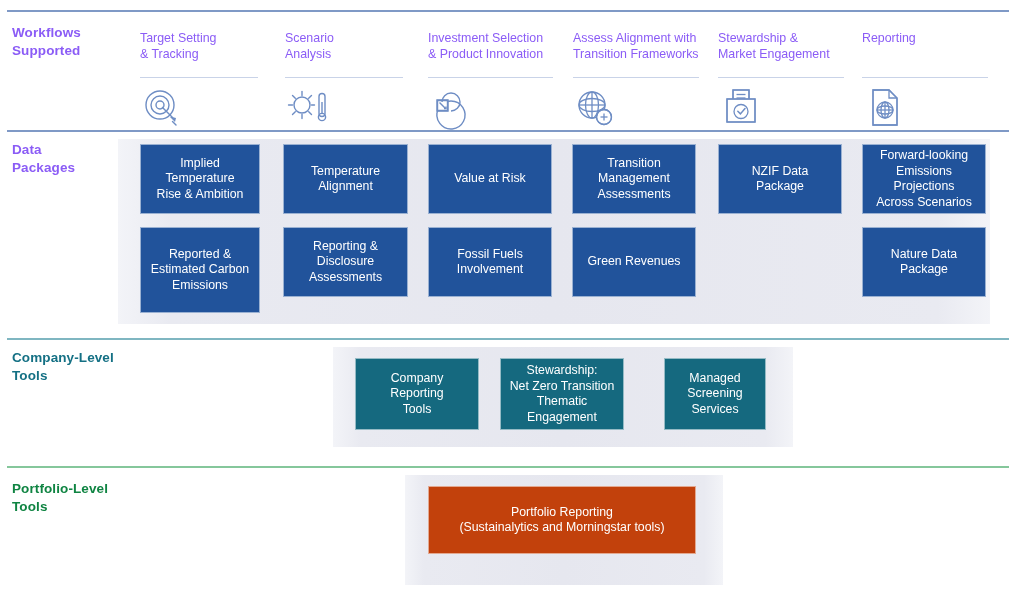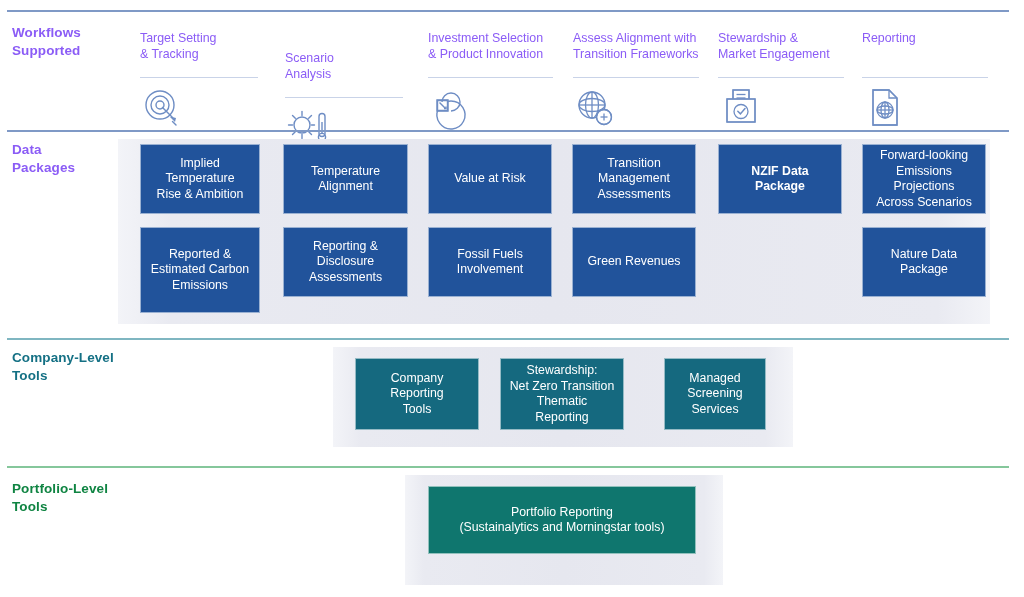--- a/index.html
+++ b/index.html
@@ -54,21 +54,21 @@
     text-align: center;
     color: #ffffff;
     font-size: 12.3px;
     line-height: 15.5px;
     padding: 2px 4px;
     white-space: pre-line;
     border: 1px solid rgba(255,255,255,.55);
   }
   .tile-blue  { background: #21539b; }
   .tile-teal  { background: #15697f; }
-  .tile-green { background: #0f766e; }
+  .tile-green { background: #c2410c; }
 
   
   .wf-col { position: absolute; top: 20px; }
   .wf-label {
     font-size: 12.4px;
     line-height: 16px;
     color: #8b5cf6;
     white-space: pre-line;
   }
   .wf-rule {
@@ -102,21 +102,21 @@
         <circle cx="20" cy="19" r="14"></circle>
           <circle cx="20" cy="19" r="9"></circle>
           <circle cx="20" cy="19" r="4"></circle>
         <path d="M22 21 L33 32"></path>
           <path d="M30 31 l5 5 l1 -4 l-4 -1 z" fill="#6e8dc4" stroke="none"></path>
         <path d="M32.5 35.5 l3.5 3.5" stroke-linecap="round"></path>
       </svg>
     </div>
   </div>
 
-  <div class="wf-col" style="left:285px;width:125px;margin-top:20px;">
+  <div class="wf-col" style="left:285px;width:125px;">
     <div class="wf-label">Scenario
 Analysis</div>
     <div class="wf-rule" style="width:118px;"></div>
     <div class="wf-icon">
       <svg width="46" height="46" viewBox="0 0 46 46" fill="none" stroke="#6e8dc4" stroke-width="1.4">
         <circle cx="17" cy="19" r="8"></circle>
         <g stroke-linecap="round">
           <path d="M17 5.5 v4"></path>
             <path d="M17 28.5 v4"></path>
             <path d="M3.5 19 h4"></path>
@@ -214,21 +214,21 @@
 
   <div class="tile tile-blue" style="left:140px;top:14px;width:120px;height:70px;">Implied
 Temperature
 Rise &amp; Ambition</div>
   <div class="tile tile-blue" style="left:283px;top:14px;width:125px;height:70px;">Temperature
 Alignment</div>
   <div class="tile tile-blue" style="left:428px;top:14px;width:124px;height:70px;">Value at Risk</div>
   <div class="tile tile-blue" style="left:572px;top:14px;width:124px;height:70px;">Transition
 Management
 Assessments</div>
-  <div class="tile tile-blue" style="left:718px;top:14px;width:124px;height:70px;font-weight:bold;">NZIF Data
+  <div class="tile tile-blue" style="left:718px;top:14px;width:124px;height:70px;">NZIF Data
 Package</div>
   <div class="tile tile-blue" style="left:862px;top:14px;width:124px;height:70px;">Forward-looking
 Emissions
 Projections
 Across Scenarios</div>
 
   <div class="tile tile-blue" style="left:140px;top:97px;width:120px;height:86px;">Reported &amp;
 Estimated Carbon
 Emissions</div>
   <div class="tile tile-blue" style="left:283px;top:97px;width:125px;height:70px;">Reporting &amp;
@@ -248,21 +248,21 @@
 Tools</div>
 
   <div class="panel" style="left:333px;top:9px;width:460px;height:100px;"></div>
 
   <div class="tile tile-teal" style="left:355px;top:20px;width:124px;height:72px;">Company
 Reporting
 Tools</div>
   <div class="tile tile-teal" style="left:500px;top:20px;width:124px;height:72px;">Stewardship:
 Net Zero Transition
 Thematic
-Reporting</div>
+Engagement</div>
   <div class="tile tile-teal" style="left:664px;top:20px;width:102px;height:72px;">Managed
 Screening
 Services</div>
 </div>
 
 <div class="section" style="top:466px;height:125px;">
   <div class="divider div-green"></div>
 
   <div class="row-label lbl-green" style="top:14px;">Portfolio-Level
 Tools</div>

